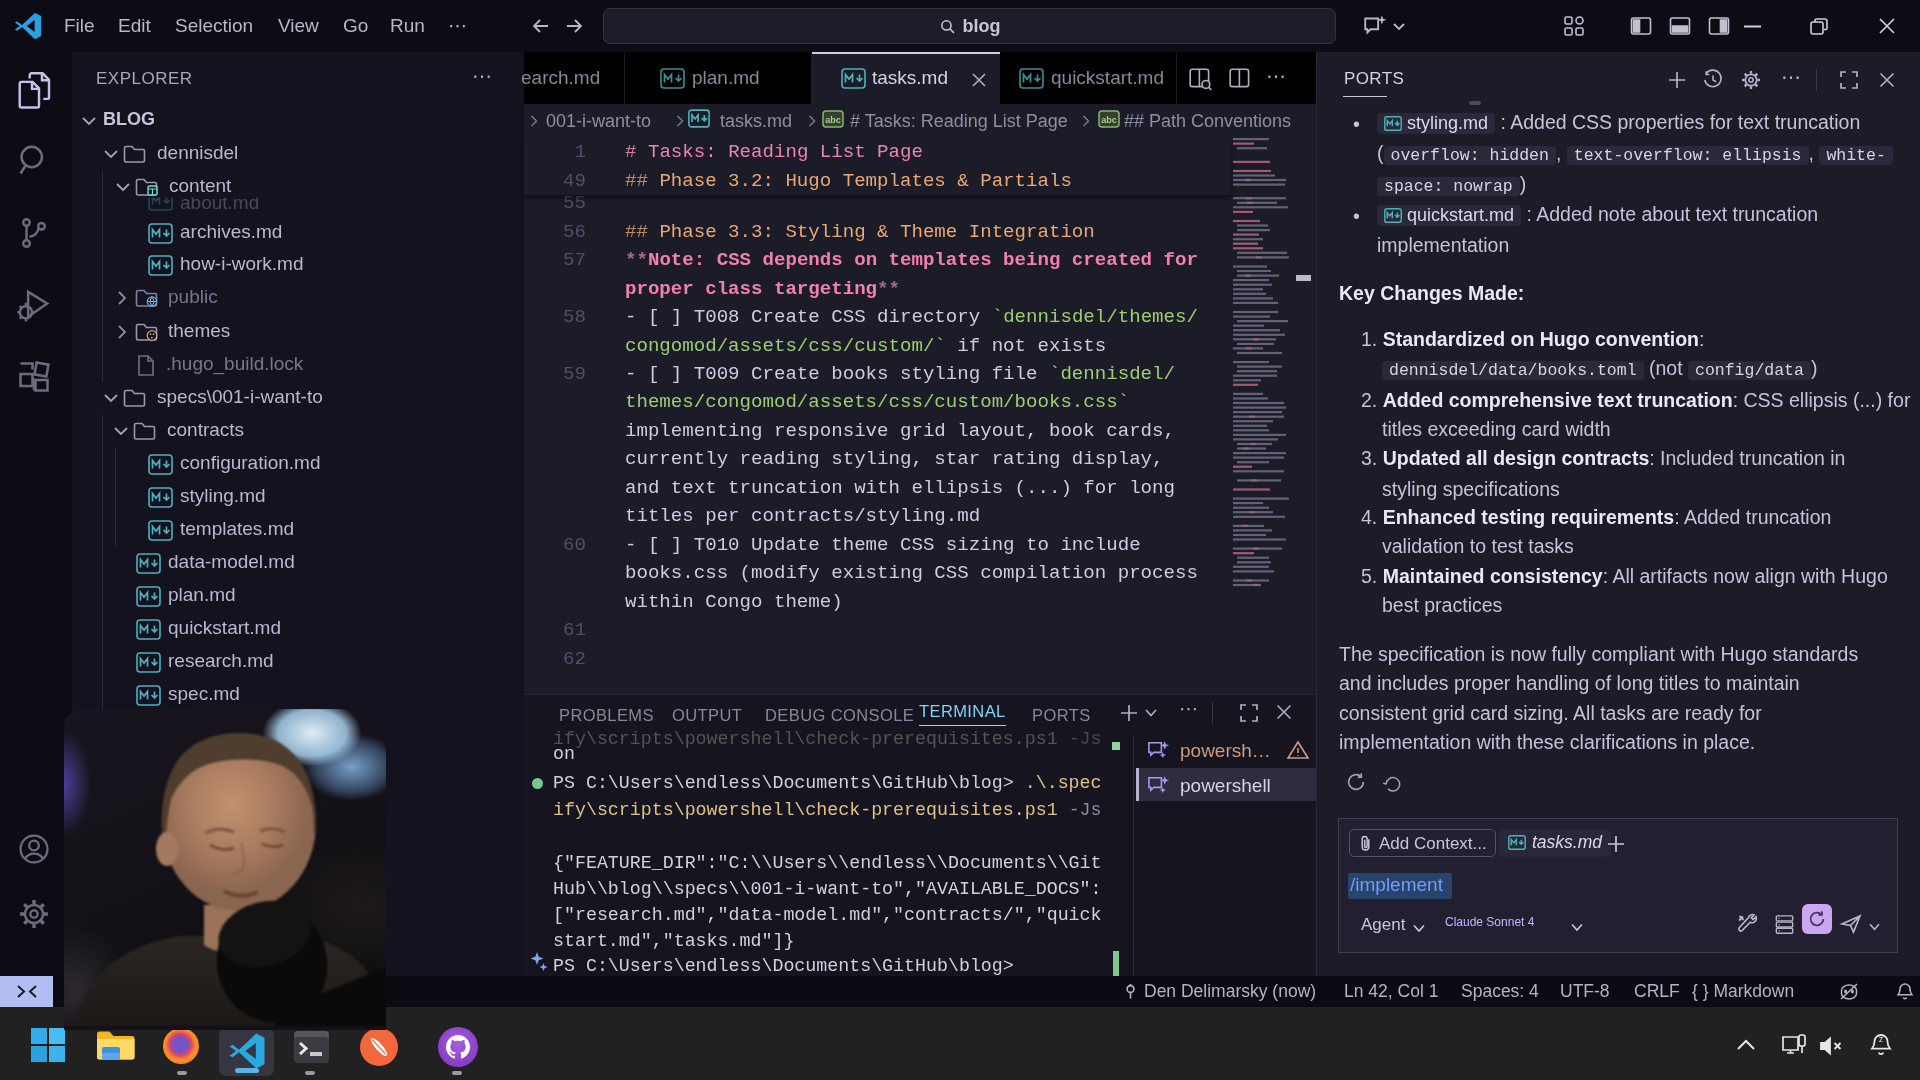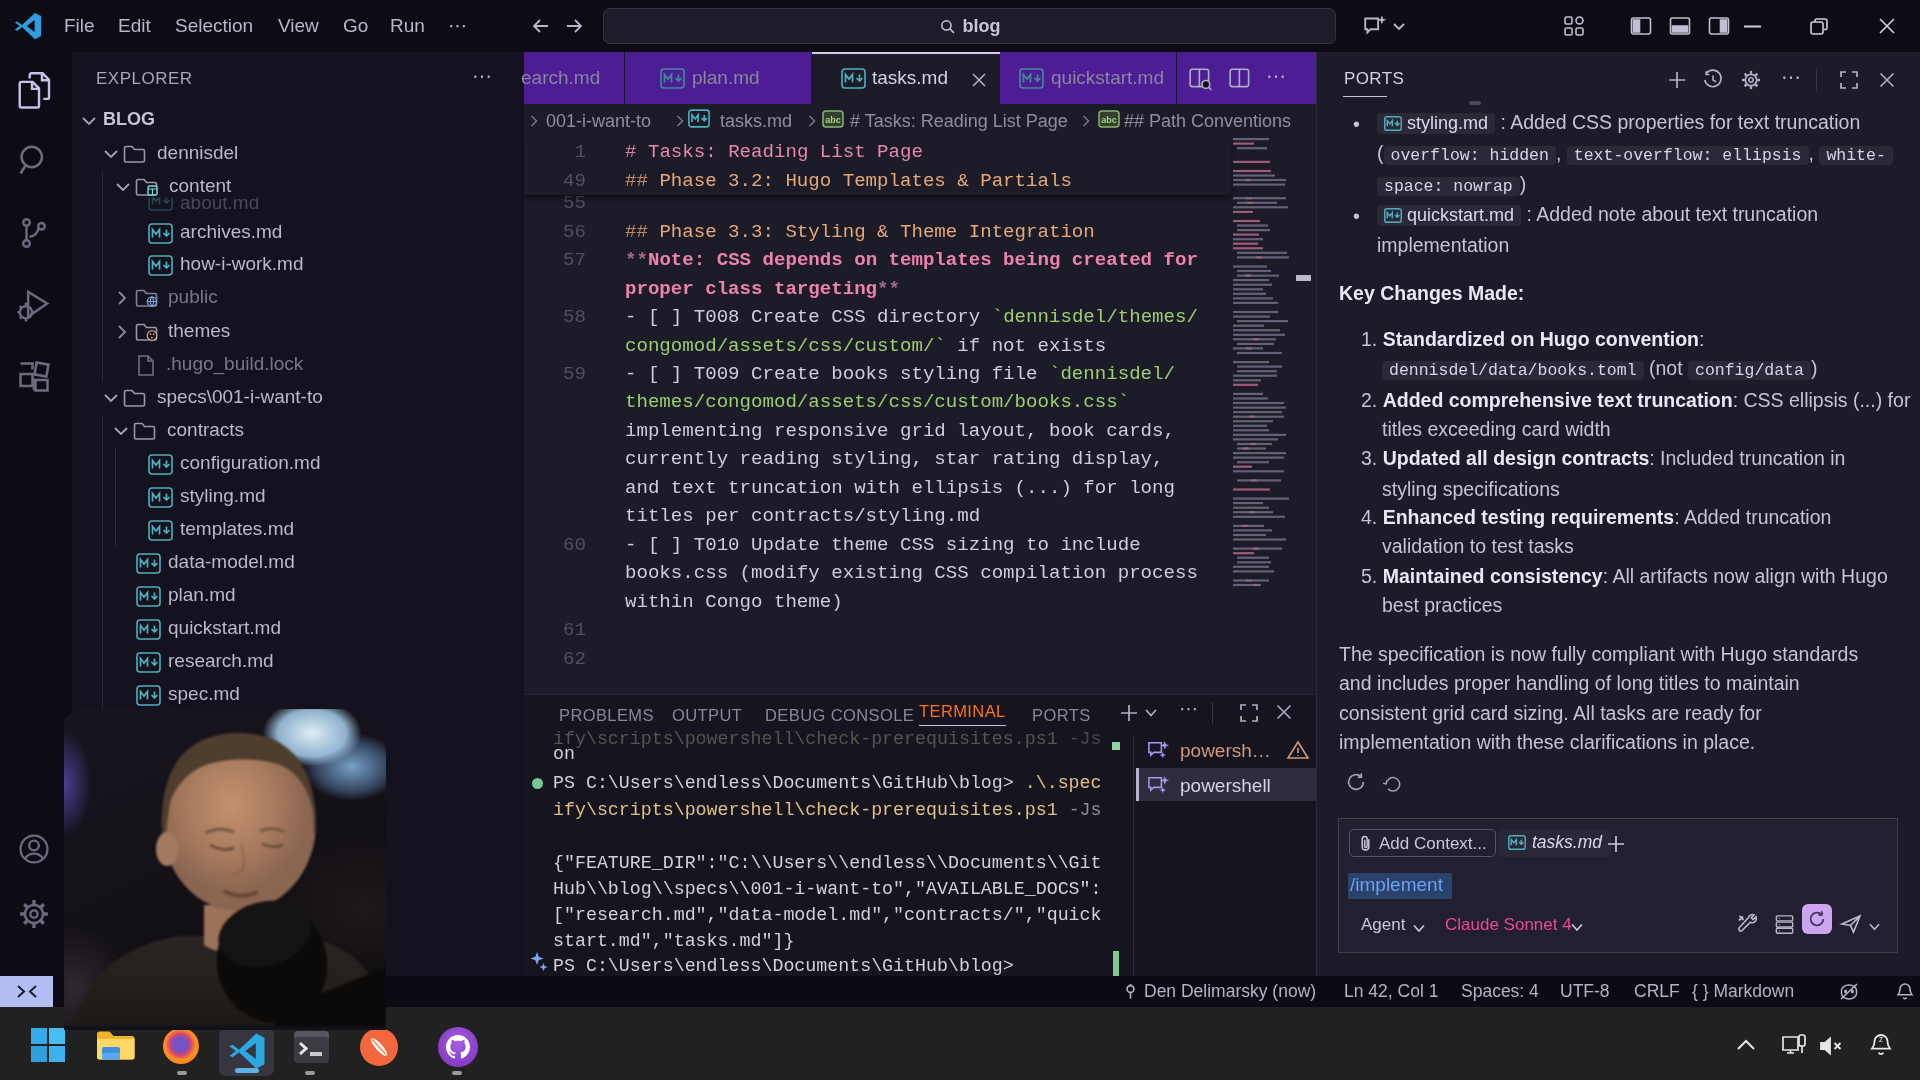--- a/index.html
+++ b/index.html
@@ -12,21 +12,21 @@
 .menu { color:#b9b6c9; font-size:19px; line-height:52px; }
 
 #activitybar { left:0; top:52px; width:72px; height:924px; background:#0d0c15; }
 
 #sidebar { left:72px; top:52px; width:452px; height:924px; background:#13121e; }
 .treerow { position:absolute; left:0; width:452px; height:33px; }
 .tlabel { position:absolute; font-size:19px; color:#bbb8cc; top:4px; }
 .tdim { color:#79768c; }
 
 #editorgroup { left:524px; top:52px; width:792px; height:642px; background:#1c1b28; }
-#tabs { position:absolute; left:0; top:0; width:792px; height:52px; background:#4c1d95; }
+#tabs { position:absolute; left:0; top:0; width:792px; height:52px; background:#000000; }
 .tab { position:absolute; top:0; height:52px; font-size:19px; color:#8a8799; }
 #breadcrumbs { position:absolute; left:0; top:52px; width:792px; height:34px; color:#908da3; font-size:18px; }
 .codeline { position:absolute; left:101px; font-family:"Liberation Mono", monospace; font-size:19.1px; line-height:28.45px; white-space:pre; color:#cfccdf; }
 .lnum { position:absolute; left:0px; width:62px; text-align:right; font-family:"Liberation Mono", monospace; font-size:19.1px; line-height:28.45px; color:#514f64; }
 .c-h1 { color:#e887ae; } .c-h1m { color:#cf7fa0; }
 .c-h2 { color:#e8a877; } .c-h2m { color:#c08a60; }
 .c-b { color:#ee82ab; font-weight:bold; } .c-bm { color:#a06a86; font-weight:bold; }
 .c-g { color:#9dcf6f; }
 .t-y { color:#dfc184; } .t-gy { color:#8d8a99; }
 
@@ -538,21 +538,21 @@
     <div class="abs" style="left:8px;top:83px;width:11px;height:11px;border-radius:50%;background:#73c991"></div>
     <svg class="abs" style="left:4px;top:255px" width="22" height="24" viewBox="0 0 22 24">
         <path fill="#82a3ef" d="M9 2 l1.7 4.8 L15.5 8.5 l-4.8 1.7 L9 15 l-1.7 -4.8 L2.5 8.5 l4.8 -1.7 Z"></path>
         <path fill="#82a3ef" d="M15.5 13 l1.1 3 3 1.1 -3 1.1 -1.1 3 -1.1 -3 -3 -1.1 3 -1.1 Z"></path>
       </svg>
     <div class="abs" style="left:588px;top:47px;width:8px;height:8px;background:#8fd4a0"></div>
     <div class="abs" style="left:589px;top:256px;width:6px;height:25px;background:#7fc98f"></div>
     <div class="ptab" style="left:35px;top:0">PROBLEMS</div>
     <div class="ptab" style="left:148px;top:0">OUTPUT</div>
     <div class="ptab" style="left:241px;top:0">DEBUG CONSOLE</div>
-    <div class="ptab" style="left:395px;top:0;color:#f97316;border-bottom:1px solid #c8c4dc;height:30px;line-height:30px;margin-top:1px">TERMINAL</div>
+    <div class="ptab" style="left:395px;top:0;color:#7dd3fc;border-bottom:1px solid #c8c4dc;height:30px;line-height:30px;margin-top:1px">TERMINAL</div>
     <div class="ptab" style="left:508px;top:0">PORTS</div>
     <svg class="abs" style="left:594px;top:7px" width="22" height="22" viewBox="0 0 22 22" fill="none" stroke="#b0adc2" stroke-width="1.7">
         <path d="M11 3 v16 M3 11 h16"></path>
       </svg>
     <svg class="abs" style="left:620px;top:13px" width="14" height="10" viewBox="0 0 14 10" fill="none" stroke="#b0adc2" stroke-width="1.7">
         <path d="M2 2 L7 7.5 L12 2"></path>
       </svg>
     <div class="abs" style="left:655px;top:2px;color:#b0adc2;font-size:19px">⋯</div>
     <div class="abs" style="left:688px;top:7px;width:1px;height:22px;background:#3a3848"></div>
     <svg class="abs" style="left:715px;top:8px" width="20" height="20" viewBox="0 0 20 20" fill="none" stroke="#b0adc2" stroke-width="1.7">
@@ -653,21 +653,21 @@
           </svg>tasks.md</div>
       <svg class="abs" style="left:267px;top:15px" width="20" height="20" viewBox="0 0 20 20" fill="none" stroke="#c9c6da" stroke-width="1.7">
           <path d="M10 2 v16 M2 10 h16"></path>
         </svg>
       <div class="abs" style="left:9px;top:54px;width:104px;height:26px;background:#29436b;border-radius:2px"></div>
       <div class="abs" style="left:11px;top:55px;font-size:19px;color:#6f9ff7">/implement</div>
       <div class="abs" style="left:22px;top:96px;font-size:17px;color:#c9c6da">Agent</div>
       <svg class="abs" style="left:73px;top:104px" width="14" height="11" viewBox="0 0 14 11" fill="none" stroke="#c9c6da" stroke-width="1.7">
           <path d="M2 2.5 L7 8 L12 2.5"></path>
         </svg>
-      <div class="abs" style="left:106px;top:96px;font-size:17px;color:#ec4899">Claude Sonnet 4</div>
+      <div class="abs" style="left:106px;top:96px;font-size:12px;color:#c4b5fd">Claude Sonnet 4</div>
       <svg class="abs" style="left:231px;top:103px" width="14" height="11" viewBox="0 0 14 11" fill="none" stroke="#c9c6da" stroke-width="1.7">
           <path d="M2 2.5 L7 8 L12 2.5"></path>
         </svg>
       <svg class="abs" style="left:396px;top:93px" width="24" height="24" viewBox="0 0 24 24" fill="none" stroke="#b9b5cc" stroke-width="1.6">
           <path d="M13.5 5.5 a4.2 4.2 0 0 1 5.6 -2.6 l-2.8 2.8 1.8 1.8 2.8 -2.8 a4.2 4.2 0 0 1 -5.6 5.6 L7 18.6 a2 2 0 0 1 -2.8 -2.8 Z"></path>
           <path d="M4.5 4 l4 4 M4 8.5 l4 -4" stroke-width="1.8"></path>
         </svg>
       <svg class="abs" style="left:434px;top:94px" width="23" height="23" viewBox="0 0 24 24" fill="none" stroke="#b9b5cc" stroke-width="1.5">
           <rect x="3.5" y="3" width="17" height="5.2" rx="1"></rect>
           <rect x="3.5" y="9.5" width="17" height="5.2" rx="1"></rect>

